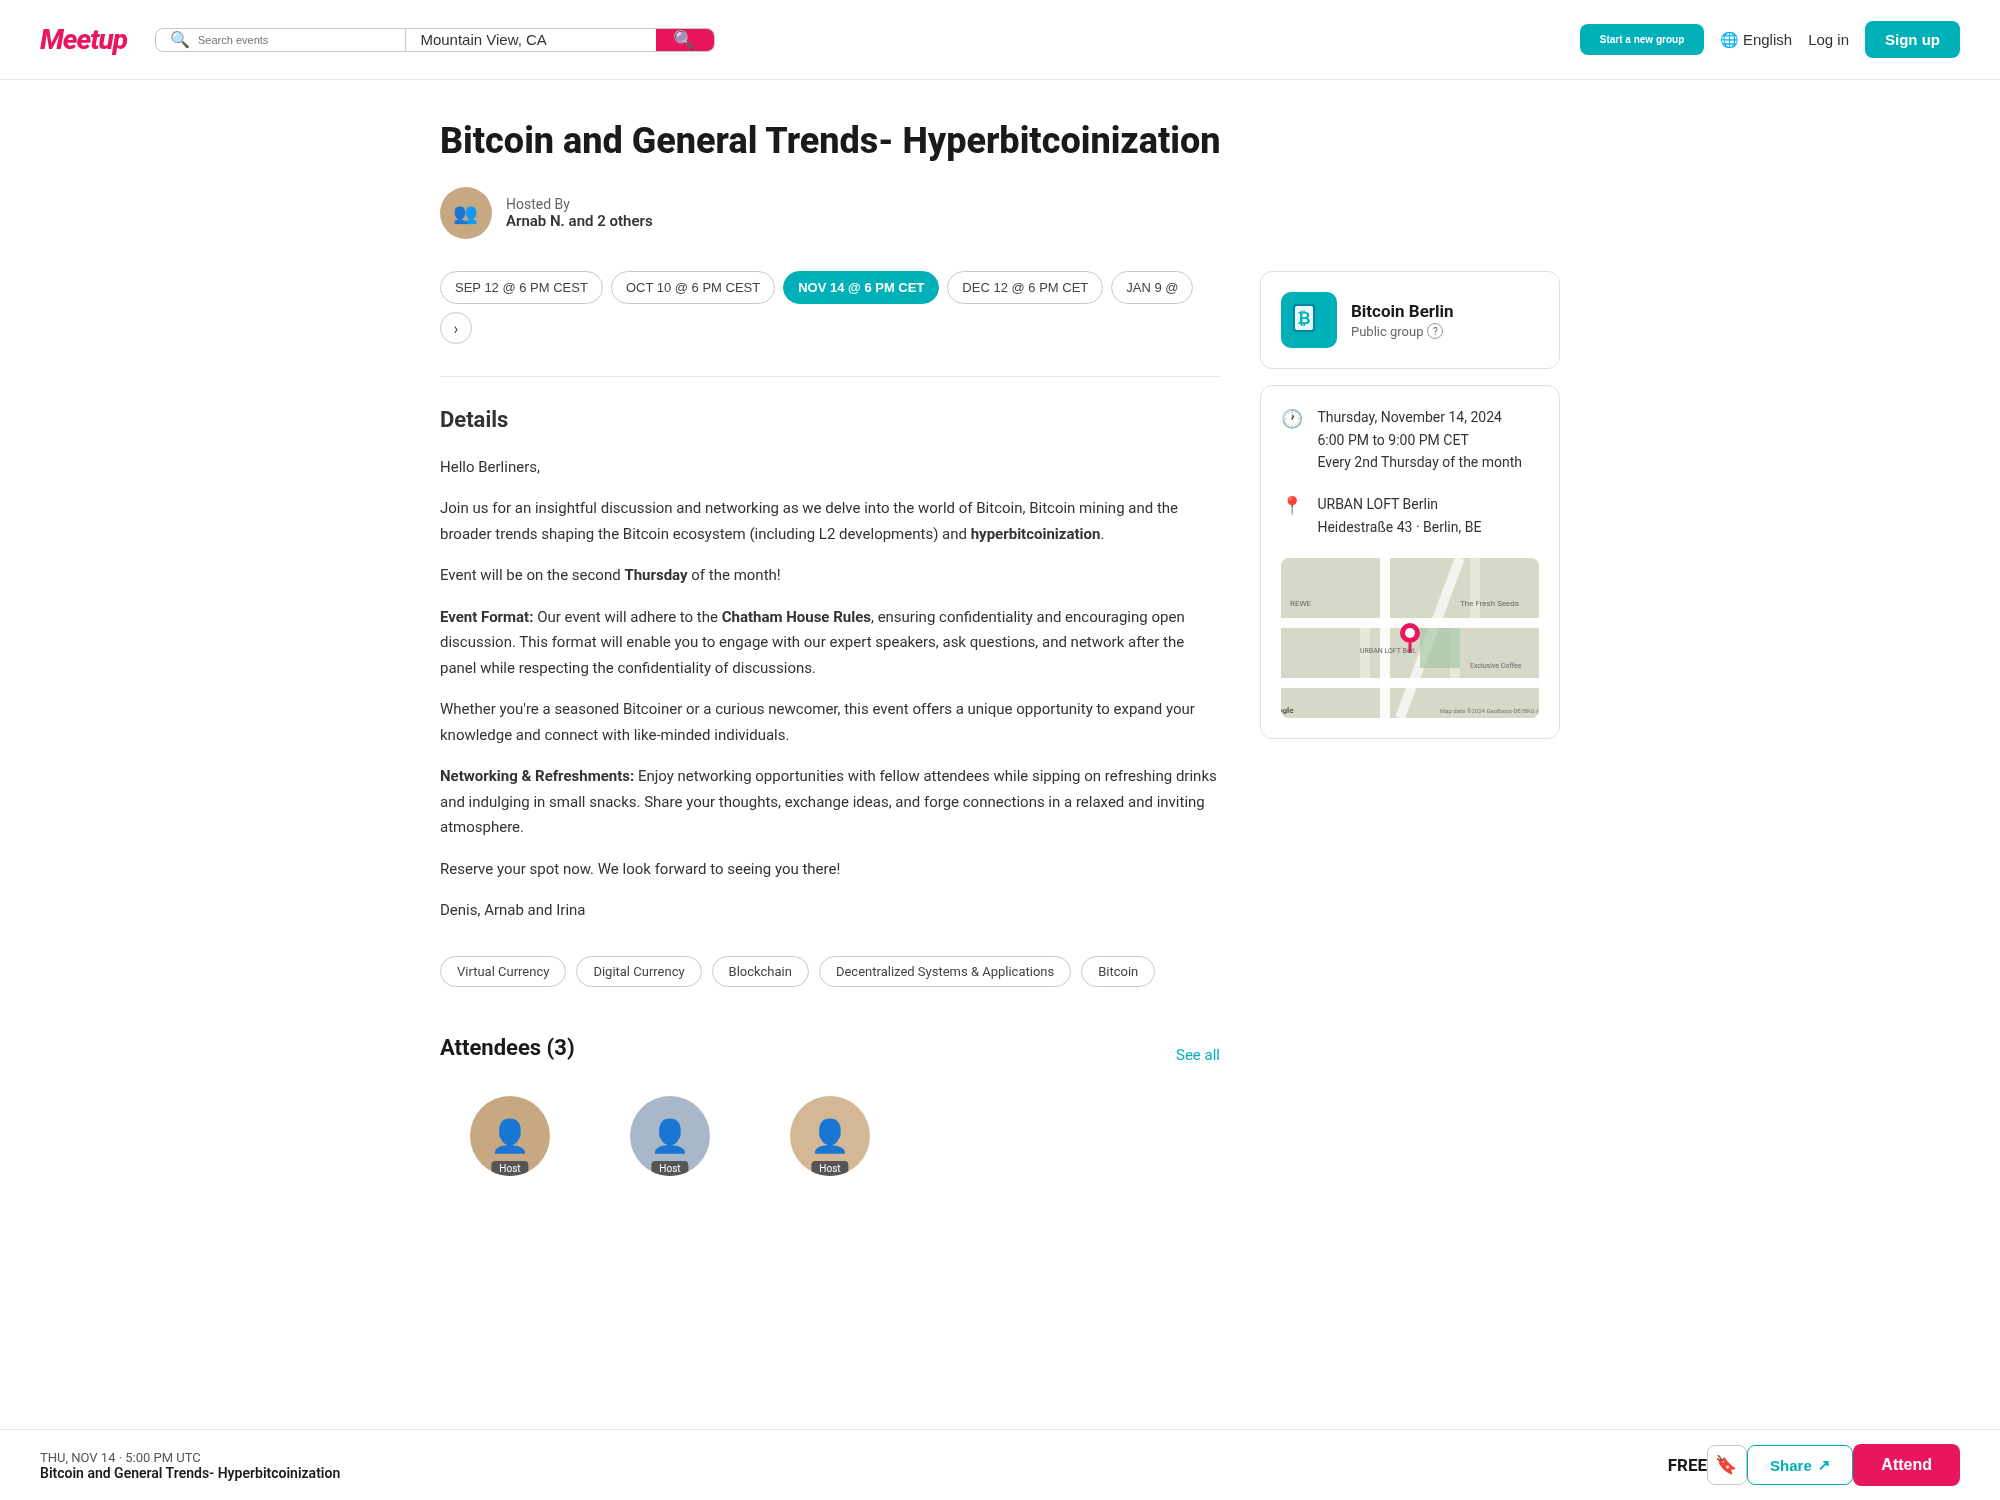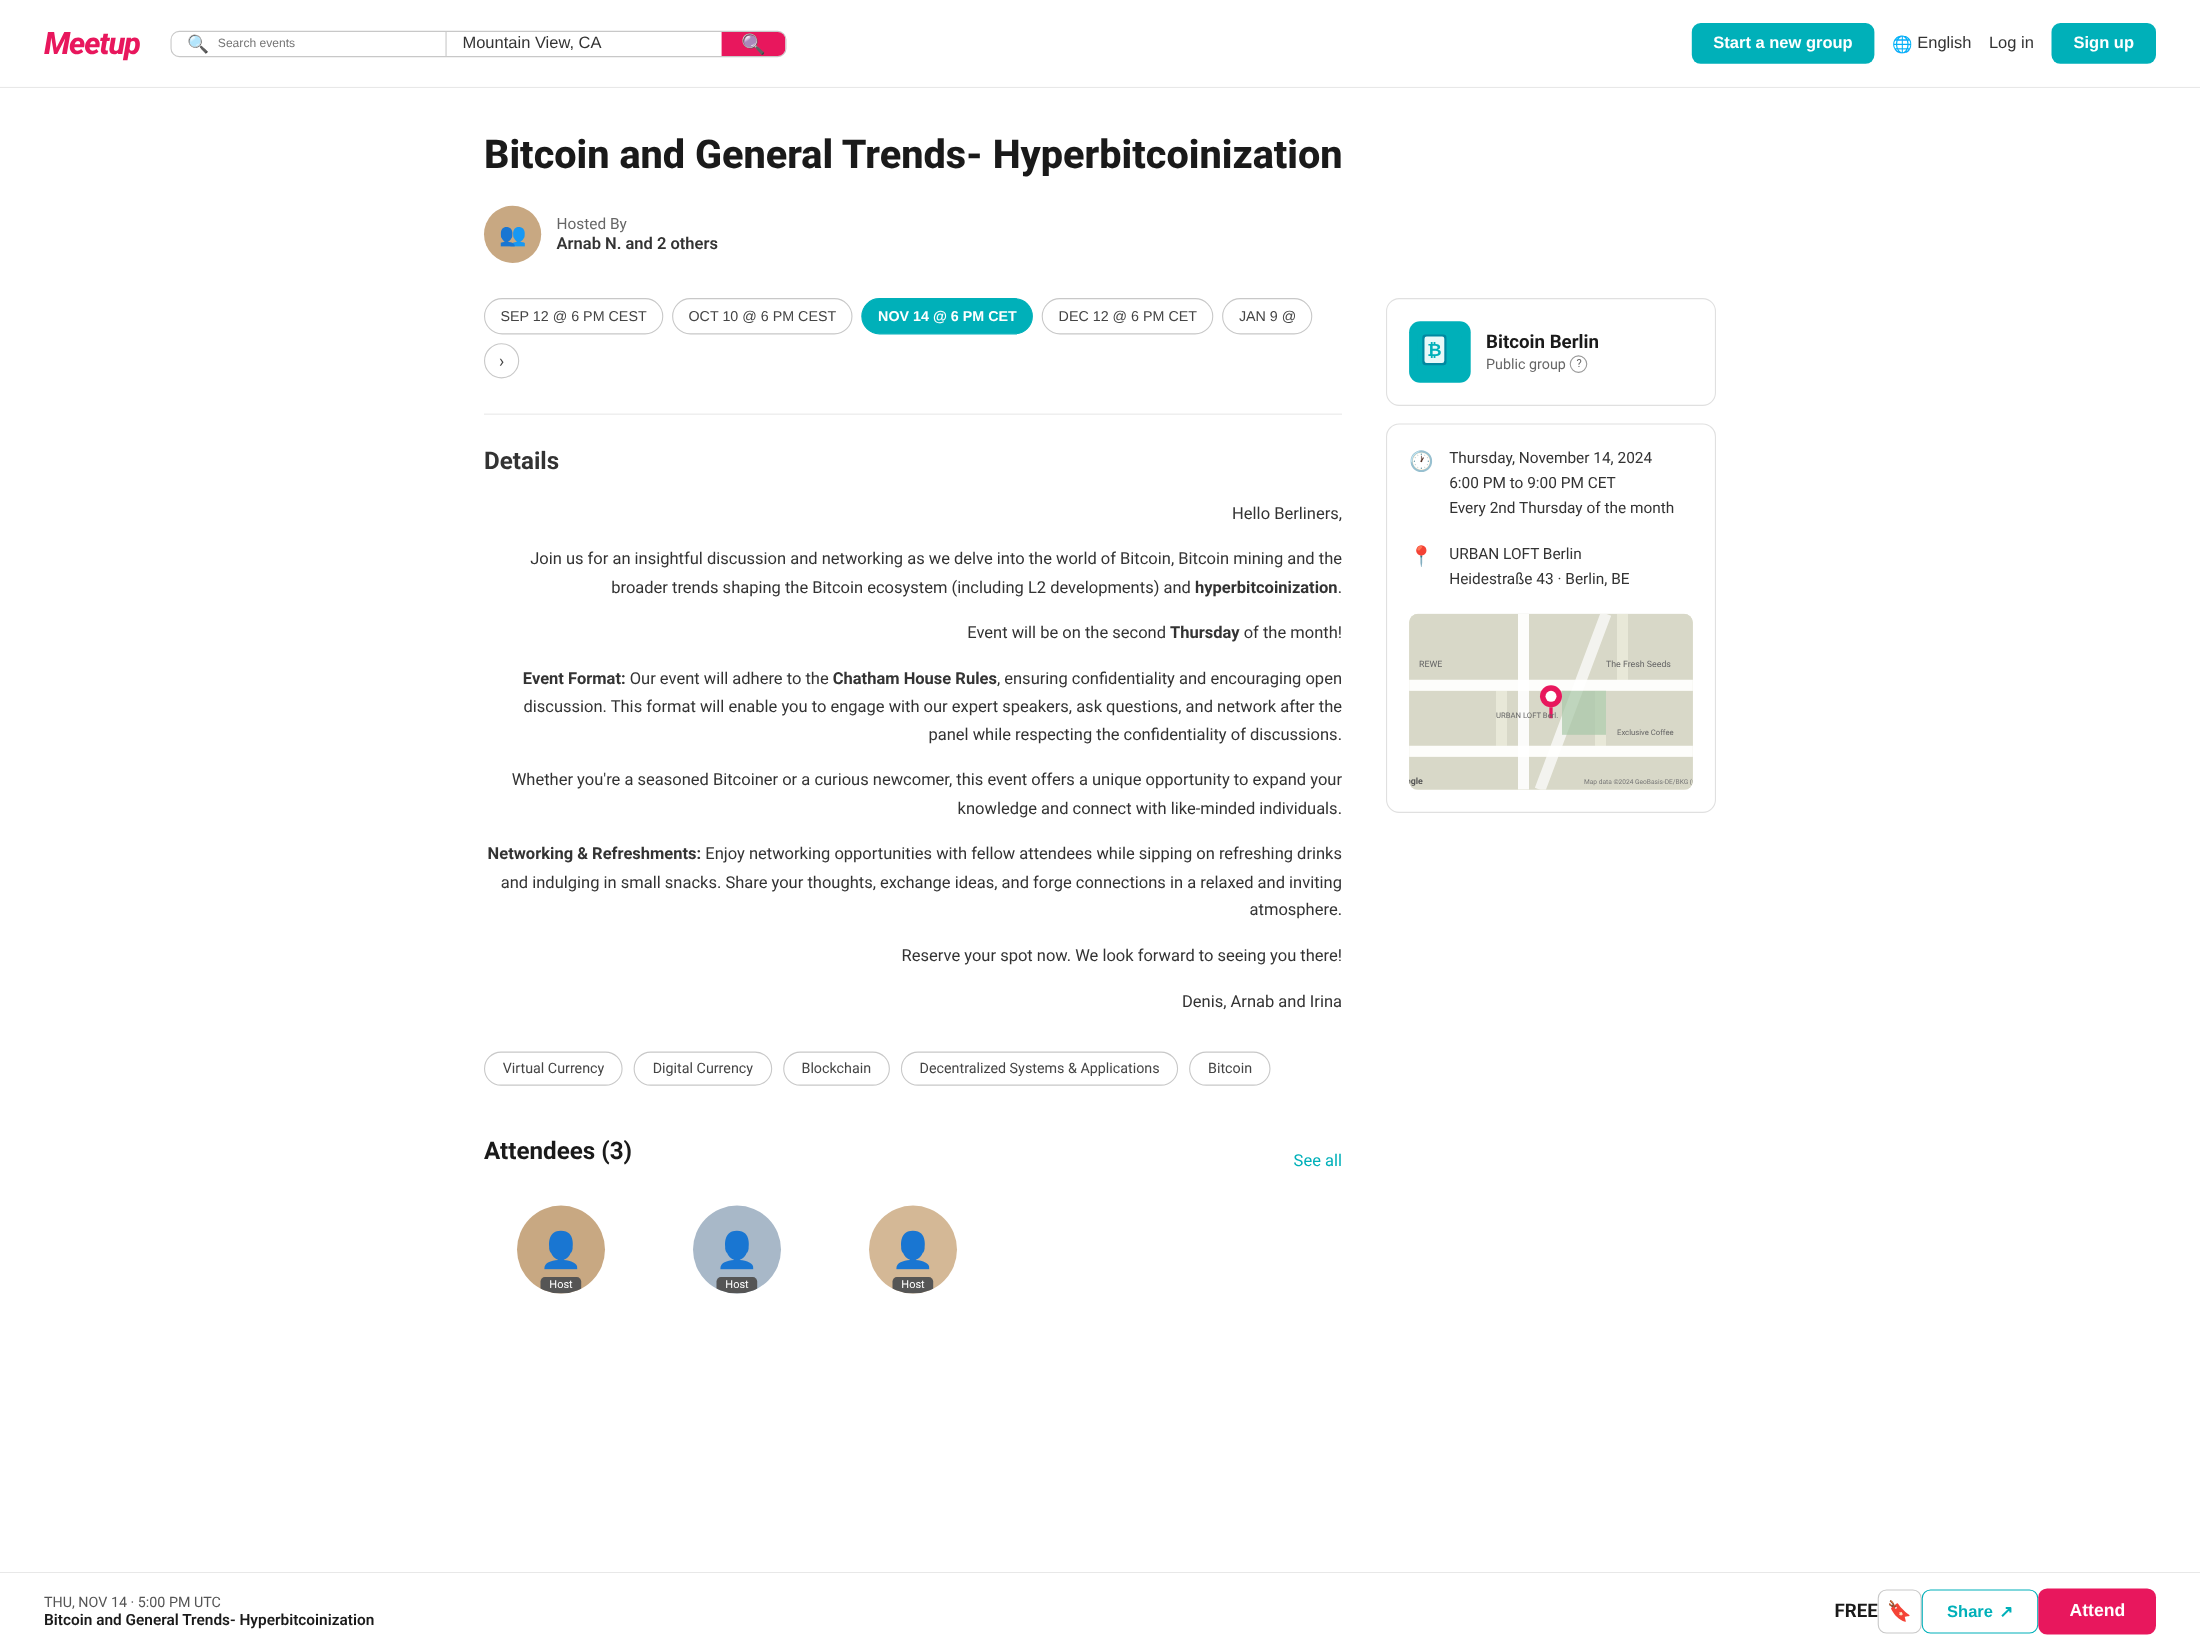--- a/index.html
+++ b/index.html
@@ -79,21 +79,21 @@
       align-items: center;
       gap: 16px;
       margin-left: auto;
     }
     .btn-start-group {
       background: #00b0b9;
       color: #fff;
       border: none;
       border-radius: 8px;
       padding: 10px 20px;
-      font-size: 15px;
+      font-size: 10px;
       font-weight: 600;
       cursor: pointer;
       white-space: nowrap;
     }
     .lang-btn {
       display: flex;
       align-items: center;
       gap: 4px;
       font-size: 15px;
       color: #333;
@@ -195,21 +195,21 @@
       align-items: center;
       justify-content: center;
       cursor: pointer;
       font-size: 16px;
       color: #444;
     }
 
     
     .section-title { font-size: 22px; font-weight: 700; margin-bottom: 16px; }
     .event-description { font-size: 15px; line-height: 1.7; color: #333; }
-    .event-description p { margin-bottom: 16px; text-align: right; }
+    .event-description p { margin-bottom: 16px; }
     .event-description strong { font-weight: 700; }
 
     
     .tags {
       display: flex;
       flex-wrap: wrap;
       gap: 10px;
       margin-top: 32px;
     }
     .tag {

